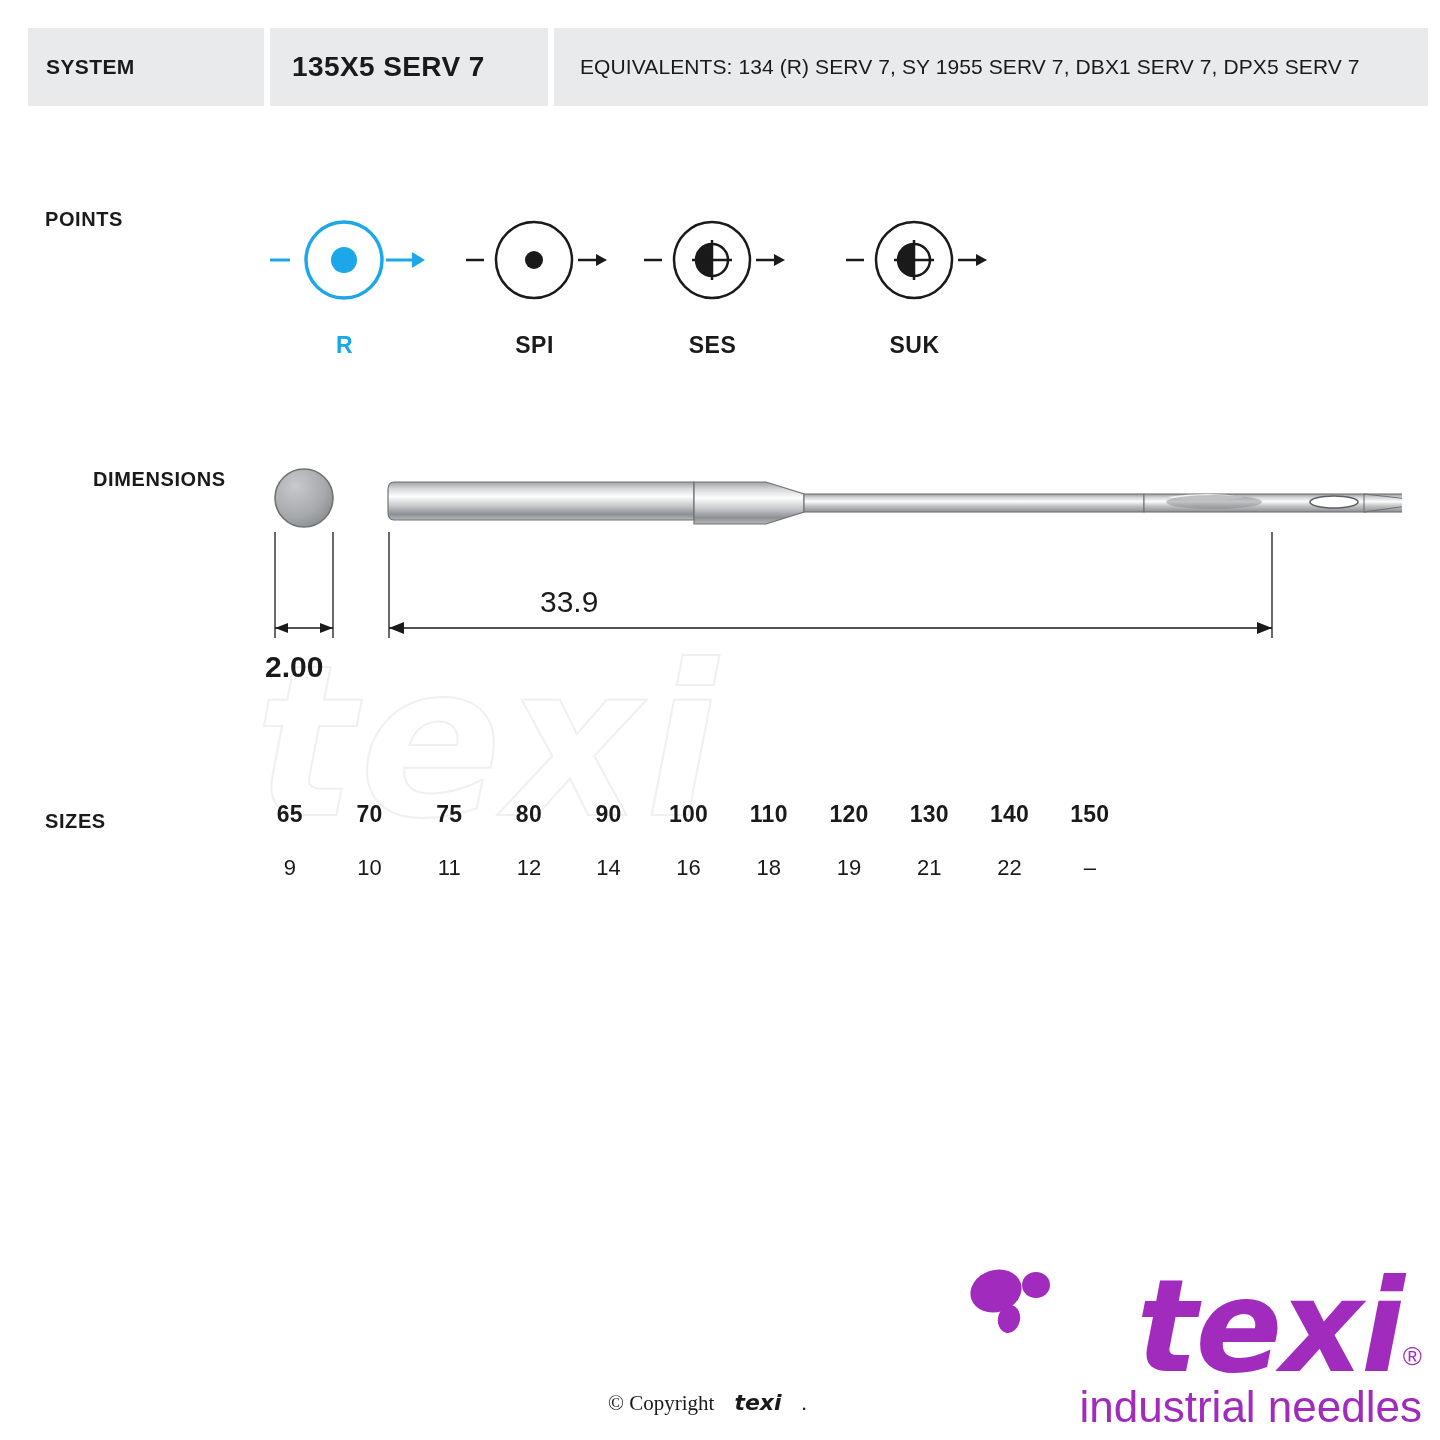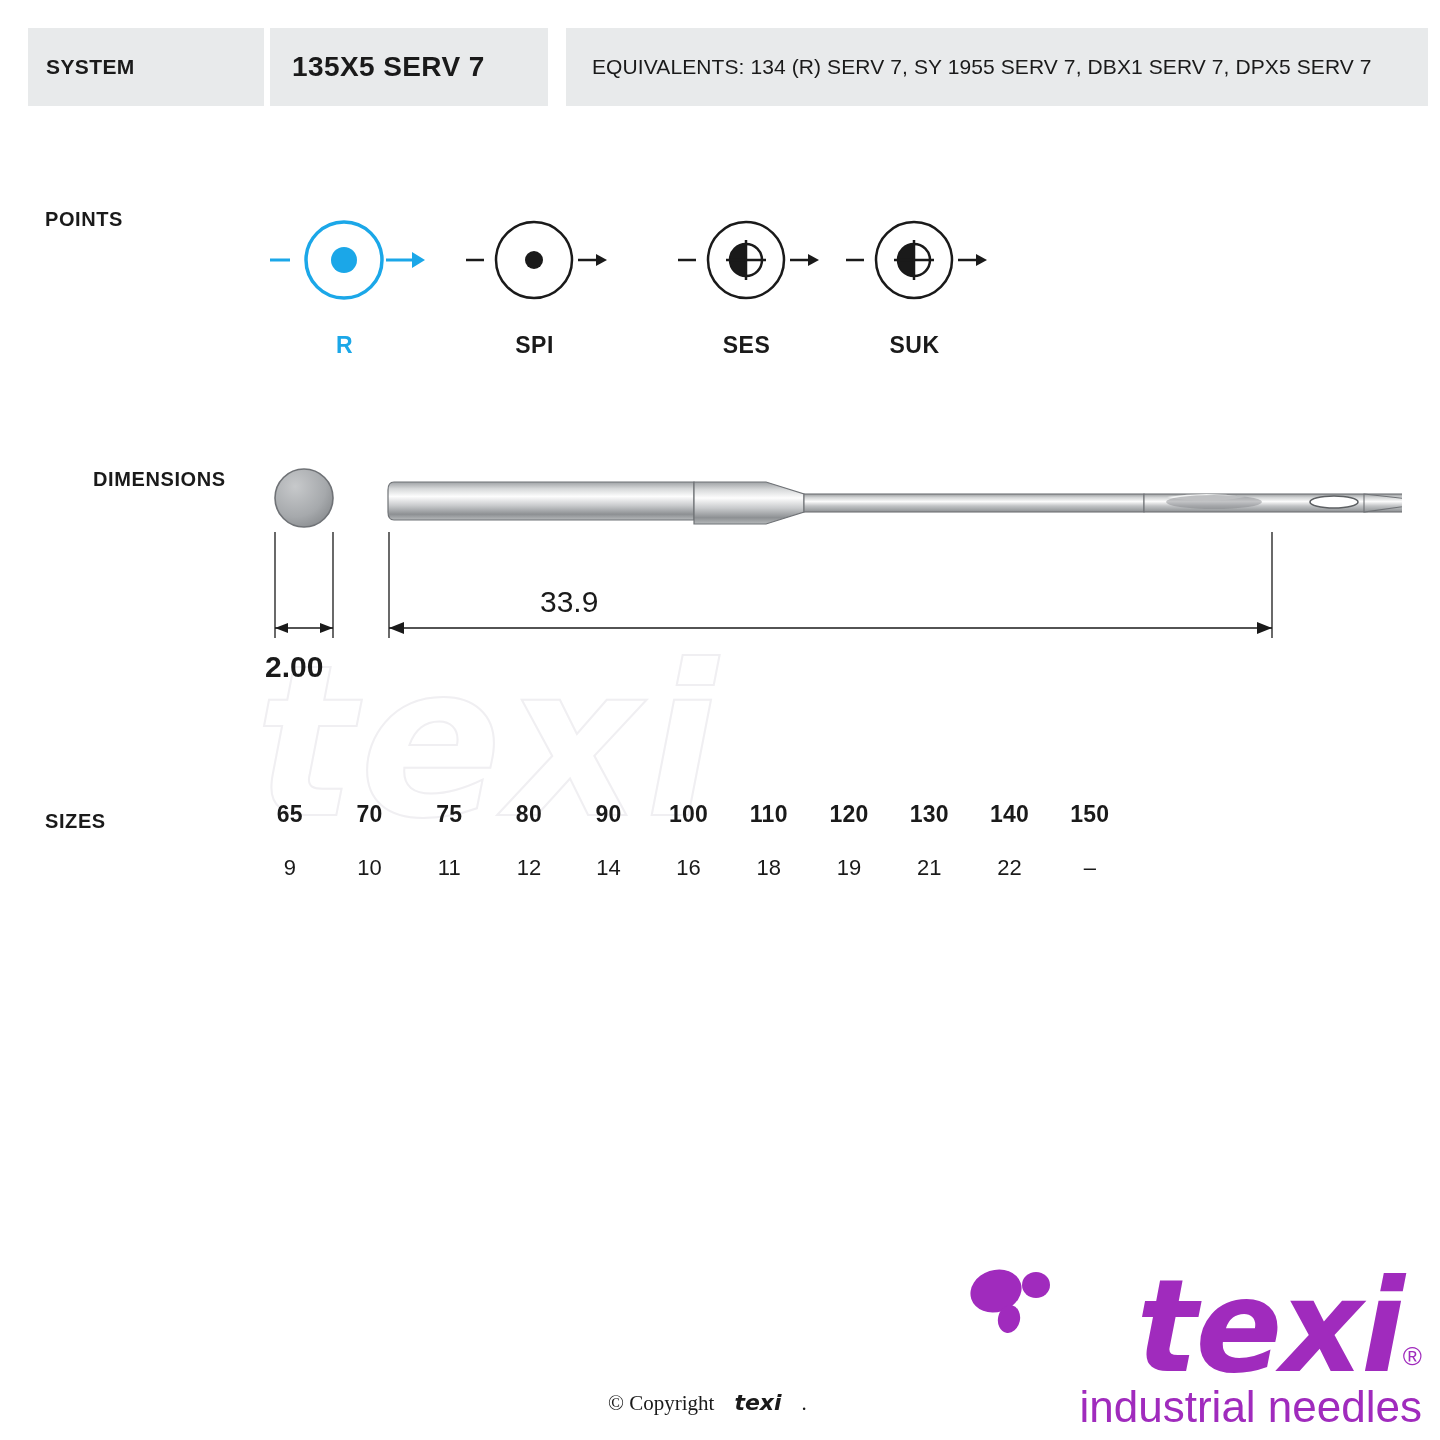--- a/index.html
+++ b/index.html
@@ -44,21 +44,20 @@
     padding-left: 22px;
     font-weight: bold;
     font-size: 28px;
     letter-spacing: 0.4px;
   }
   .hdr-equiv {
     flex: 1;
     padding-left: 26px;
     font-size: 21px;
     letter-spacing: 0.1px;
-    margin-left: 12px;
   }
 
   
   .section-label {
     position: absolute;
     font-weight: bold;
     font-size: 20px;
     letter-spacing: 0.6px;
     color: #1a1a1a;
   }
@@ -235,21 +234,21 @@
     <svg width="165" height="120" viewBox="0 0 165 120">
       <line x1="14" y1="60" x2="32" y2="60" stroke="#1a1a1a" stroke-width="2.5"></line>
       <circle cx="82" cy="60" r="38" fill="#ffffff" stroke="#1a1a1a" stroke-width="2.5"></circle>
       <circle cx="82" cy="60" r="9" fill="#1a1a1a"></circle>
       <line x1="126" y1="60" x2="144" y2="60" stroke="#1a1a1a" stroke-width="2.5"></line>
       <polygon points="144,54 155,60 144,66" fill="#1a1a1a"></polygon>
     </svg>
     <div class="pt-label">SPI</div>
   </div>
 
-  <div class="point-item" style="left:402px;">
+  <div class="point-item" style="left:368px;">
     <svg width="165" height="120" viewBox="0 0 165 120">
       <line x1="14" y1="60" x2="32" y2="60" stroke="#1a1a1a" stroke-width="2.5"></line>
       <circle cx="82" cy="60" r="38" fill="#ffffff" stroke="#1a1a1a" stroke-width="2.5"></circle>
       <circle cx="82" cy="60" r="16" fill="#ffffff" stroke="#1a1a1a" stroke-width="2.5"></circle>
       <path d="M82 44 A16 16 0 0 0 82 76 Z" fill="#1a1a1a"></path>
       <line x1="62" y1="60" x2="102" y2="60" stroke="#1a1a1a" stroke-width="2.5"></line>
       <line x1="82" y1="40" x2="82" y2="80" stroke="#1a1a1a" stroke-width="2.5"></line>
       <line x1="126" y1="60" x2="144" y2="60" stroke="#1a1a1a" stroke-width="2.5"></line>
       <polygon points="144,54 155,60 144,66" fill="#1a1a1a"></polygon>
     </svg>

